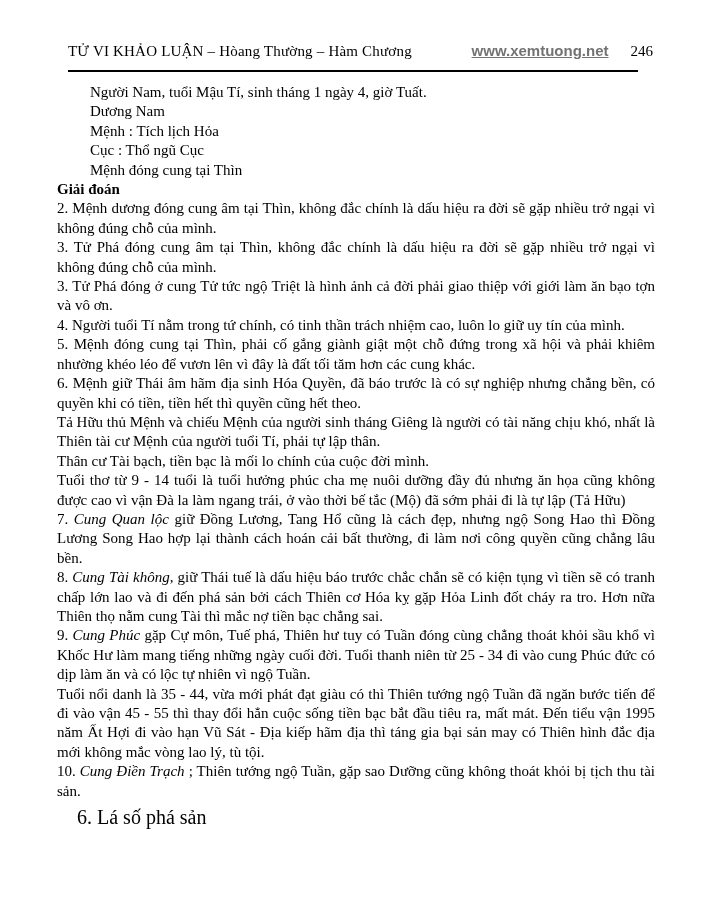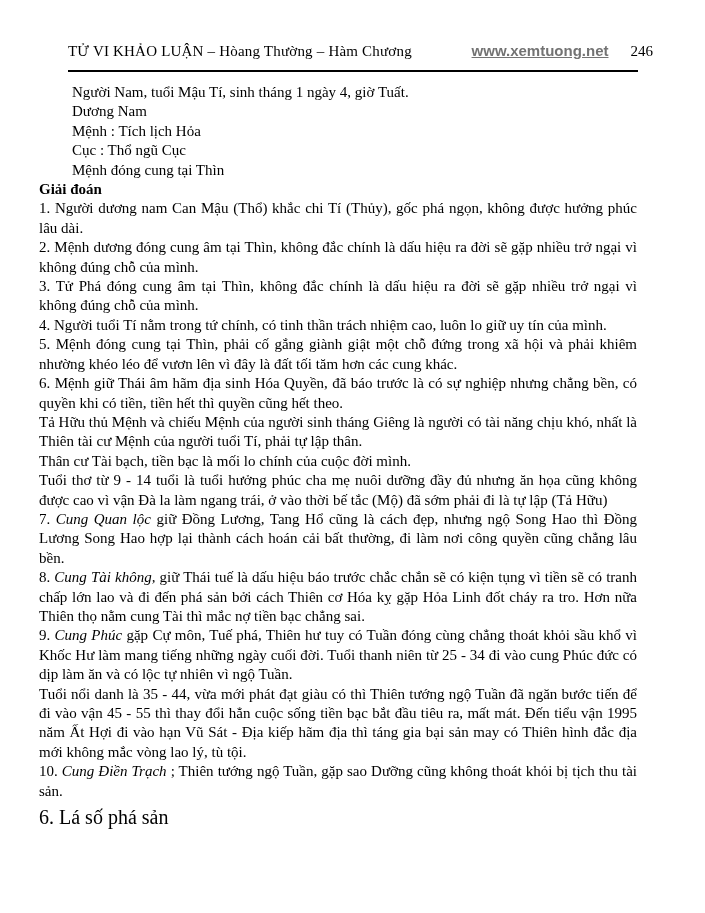--- a/index.html
+++ b/index.html
@@ -38,30 +38,30 @@
   .page-number { font-size: 15px; }
   .rule {
     position: absolute;
     left: 68px;
     top: 70px;
     width: 570px;
     border-top: 2px solid #000;
   }
   .content {
     position: absolute;
-    left: 39px;
+    left: 57px;
     top: 83px;
     width: 598px;
     font-size: 15px;
     line-height: 19.4px;
   }
   .intro-line { padding-left: 33px; }
   .section-heading { font-weight: bold; }
   p.para { margin: 0; text-align: justify; }
-  .footer-heading { font-size: 20px; line-height: 26px; margin-top: 3px; }
+  .footer-heading { font-size: 20px; line-height: 26px; margin-top: 3px; margin-left: 20px; }
   .italic-seg { font-style: italic; }
 </style>
 </head>
 <body>
 
 <div class="page">
 
   <div class="header">
     <span class="header-title">TỬ VI KHẢO LUẬN – Hòang Thường – Hàm Chương</span>
     <span class="header-right">
@@ -75,23 +75,23 @@
   <div class="content">
     <div id="intro">
         <div class="intro-line">Người Nam, tuổi Mậu Tí, sinh tháng 1 ngày 4, giờ Tuất.</div>
         <div class="intro-line">Dương Nam</div>
         <div class="intro-line">Mệnh : Tích lịch Hỏa</div>
         <div class="intro-line">Cục : Thổ ngũ Cục</div>
         <div class="intro-line">Mệnh đóng cung tại Thìn</div>
       </div>
     <div class="section-heading">Giải đoán</div>
     <div id="paragraphs">
-        <p class="para"><span class="plain-seg">1. Người dương nam Can Mậu (Thổ) khắc chi Tí (Thủy), gốc phá ngọn, không được hưởng phúc lâu dài.</span></p>
         <p class="para"><span class="plain-seg">2. Mệnh dương đóng cung âm tại Thìn, không đắc chính là dấu hiệu ra đời sẽ gặp nhiều trở ngại vì không đúng chỗ của mình.</span></p>
         <p class="para"><span class="plain-seg">3. Tử Phá đóng cung âm tại Thìn, không đắc chính là dấu hiệu ra đời sẽ gặp nhiều trở ngại vì không đúng chỗ của mình.</span></p>
+        <p class="para"><span class="plain-seg">3. Tử Phá đóng ở cung Tử tức ngộ Triệt là hình ảnh cả đời phải giao thiệp với giới làm ăn bạo tợn và vô ơn.</span></p>
         <p class="para"><span class="plain-seg">4. Người tuổi Tí nằm trong tứ chính, có tinh thần trách nhiệm cao, luôn lo giữ uy tín của mình.</span></p>
         <p class="para"><span class="plain-seg">5. Mệnh đóng cung tại Thìn, phải cố gắng giành giật một chỗ đứng trong xã hội và phải khiêm nhường khéo léo để vươn lên vì đây là đất tối tăm hơn các cung khác.</span></p>
         <p class="para"><span class="plain-seg">6. Mệnh giữ Thái âm hãm địa sinh Hóa Quyền, đã báo trước là có sự nghiệp nhưng chẳng bền, có quyền khi có tiền, tiền hết thì quyền cũng hết theo.</span></p>
         <p class="para"><span class="plain-seg">Tả Hữu thủ Mệnh và chiếu Mệnh của người sinh tháng Giêng là người có tài năng chịu khó, nhất là Thiên tài cư Mệnh của người tuổi Tí, phải tự lập thân.</span></p>
         <p class="para"><span class="plain-seg">Thân cư Tài bạch, tiền bạc là mối lo chính của cuộc đời mình.</span></p>
         <p class="para"><span class="plain-seg">Tuổi thơ từ 9 - 14 tuổi là tuổi hưởng phúc cha mẹ nuôi dưỡng đầy đủ nhưng ăn họa cũng không được cao vì vận Đà la làm ngang trái, ở vào thời bế tắc (Mộ) đã sớm phải đi là tự lập (Tả Hữu)</span></p>
         <p class="para"><span class="plain-seg">7. </span><span class="italic-seg">Cung Quan lộc</span><span class="plain-seg"> giữ Đồng Lương, Tang Hổ cũng là cách đẹp, nhưng ngộ Song Hao thì Đồng Lương Song Hao hợp lại thành cách hoán cải bất thường, đi làm nơi công quyền cũng chẳng lâu bền.</span></p>
         <p class="para"><span class="plain-seg">8. </span><span class="italic-seg">Cung Tài không,</span><span class="plain-seg"> giữ Thái tuế là dấu hiệu báo trước chắc chắn sẽ có kiện tụng vì tiền sẽ có tranh chấp lớn lao và đi đến phá sản bởi cách Thiên cơ Hóa kỵ gặp Hỏa Linh đốt cháy ra tro. Hơn nữa Thiên thọ nằm cung Tài thì mắc nợ tiền bạc chẳng sai.</span></p>
         <p class="para"><span class="plain-seg">9. </span><span class="italic-seg">Cung Phúc</span><span class="plain-seg"> gặp Cự môn, Tuế phá, Thiên hư tuy có Tuần đóng cùng chẳng thoát khỏi sầu khổ vì Khốc Hư làm mang tiếng những ngày cuối đời. Tuổi thanh niên từ 25 - 34 đi vào cung Phúc đức có dịp làm ăn và có lộc tự nhiên vì ngộ Tuần.</span></p>
         <p class="para"><span class="plain-seg">Tuổi nổi danh là 35 - 44, vừa mới phát đạt giàu có thì Thiên tướng ngộ Tuần đã ngăn bước tiến để đi vào vận 45 - 55 thì thay đổi hẳn cuộc sống tiền bạc bắt đầu tiêu ra, mất mát. Đến tiểu vận 1995 năm Ất Hợi đi vào hạn Vũ Sát - Địa kiếp hãm địa thì táng gia bại sản may có Thiên hình đắc địa mới không mắc vòng lao lý, tù tội.</span></p>

